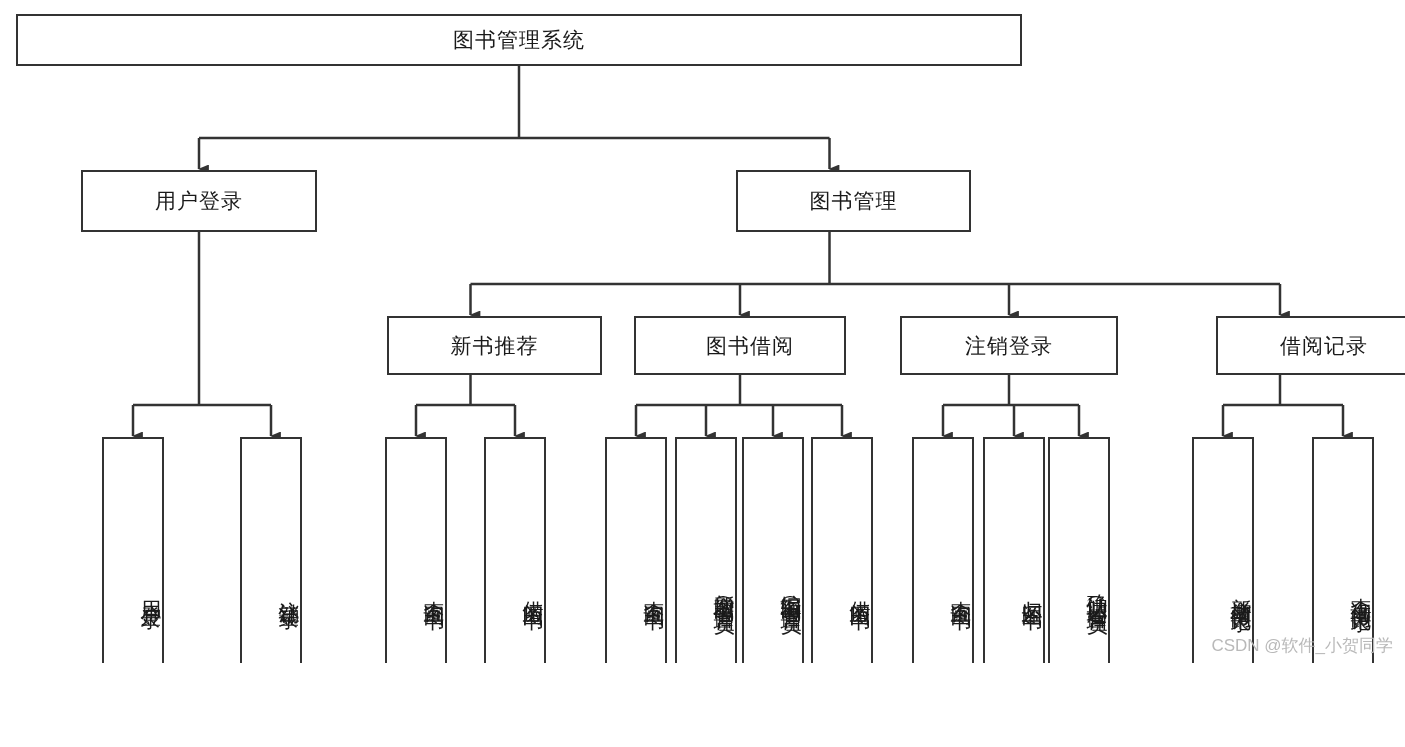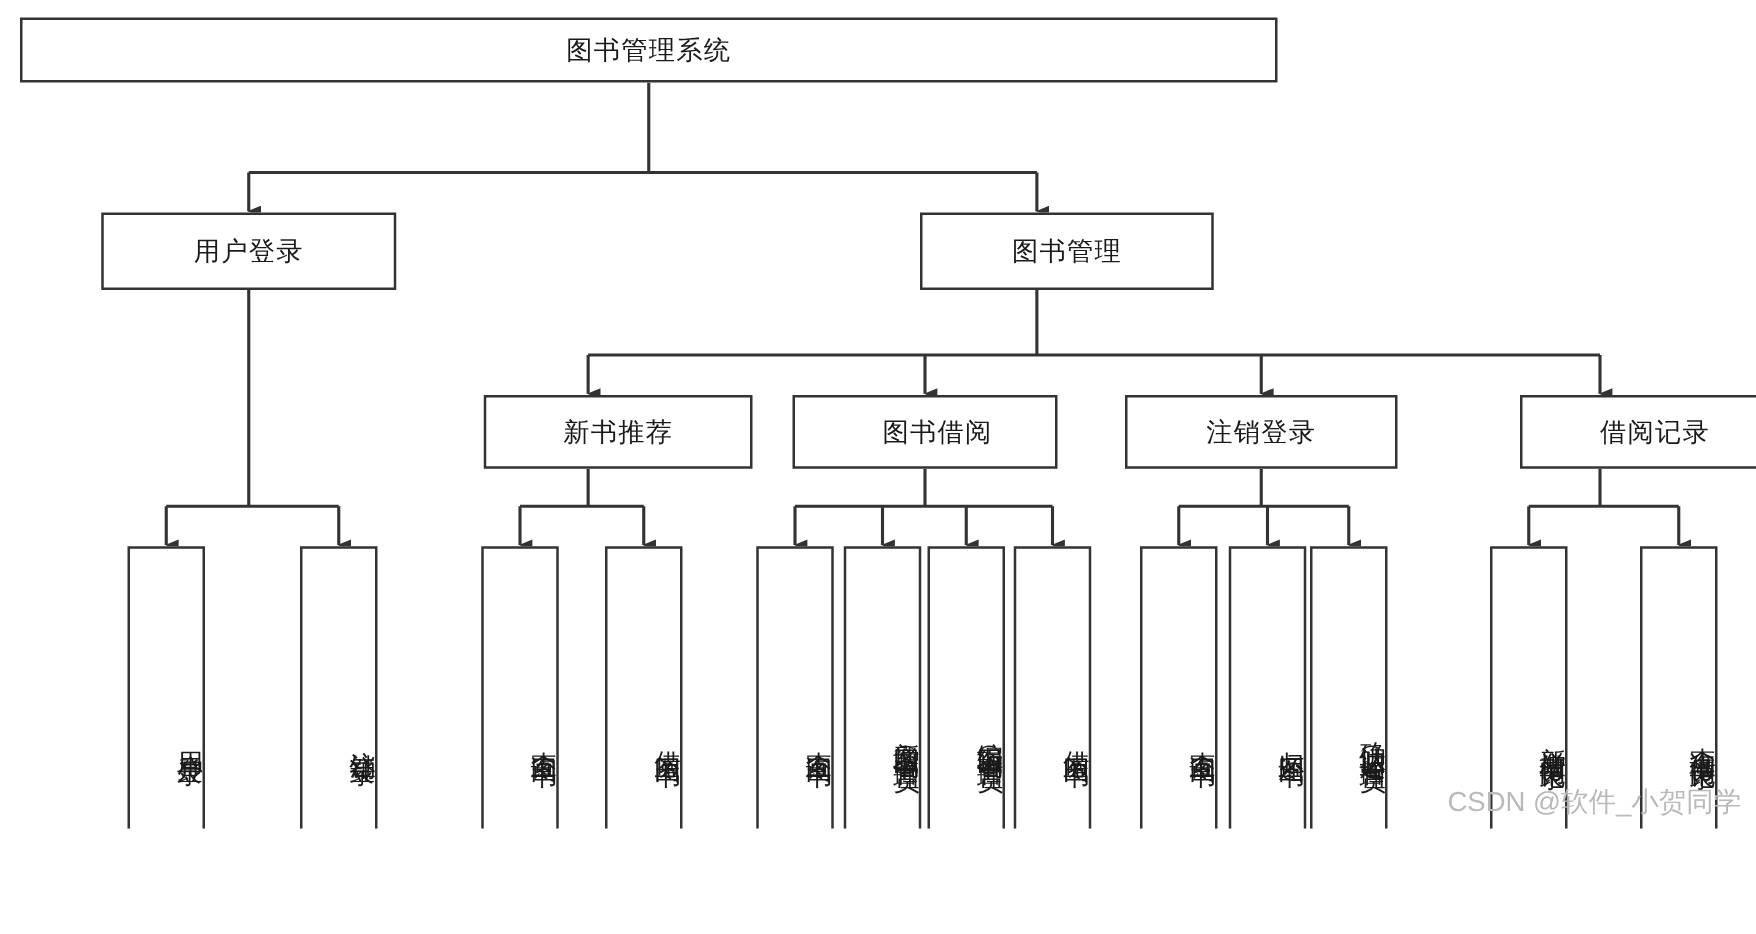--- a/index.html
+++ b/index.html
@@ -52,21 +52,21 @@
   }
   .node.vert span {
     writing-mode: vertical-rl;
     text-orientation: upright;
     display: inline-block;
   }
   #watermark {
     position: absolute;
     right: 12px;
     bottom: 6px;
-    font-size: 22px;
+    font-size: 17px;
     color: #b9b9b9;
     white-space: nowrap;
     user-select: none;
   }
 </style>
 </head>
 <body>
 
 <div id="canvas">
 

